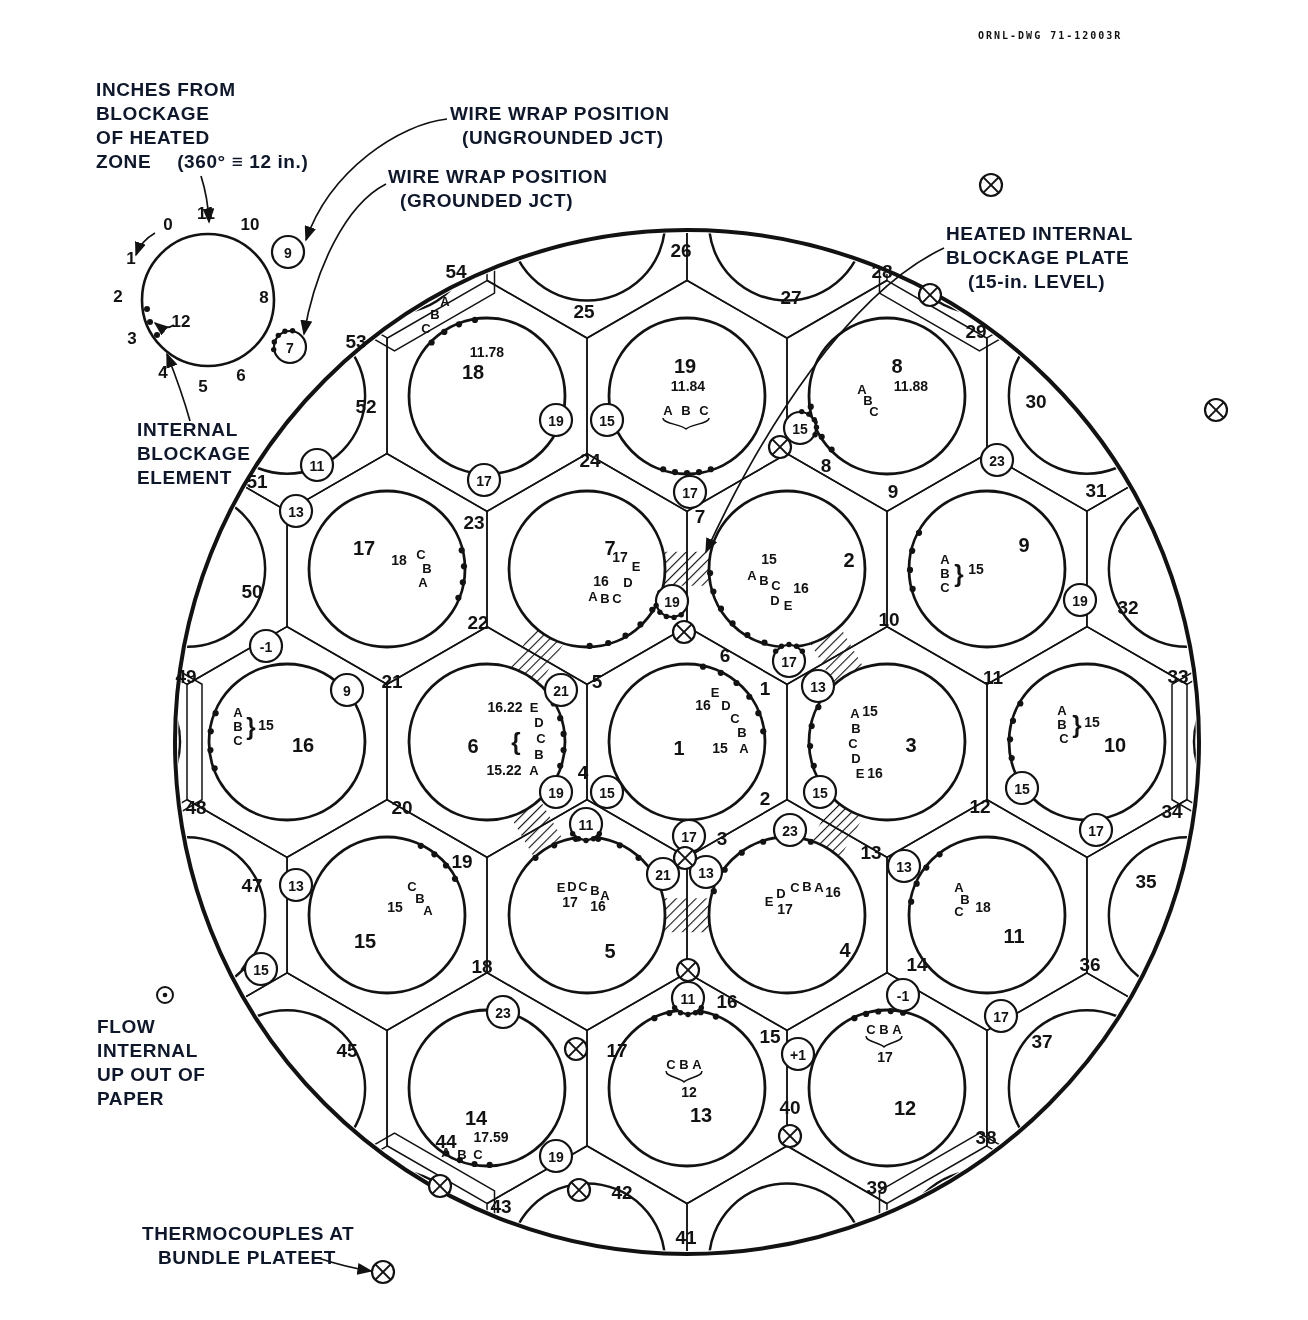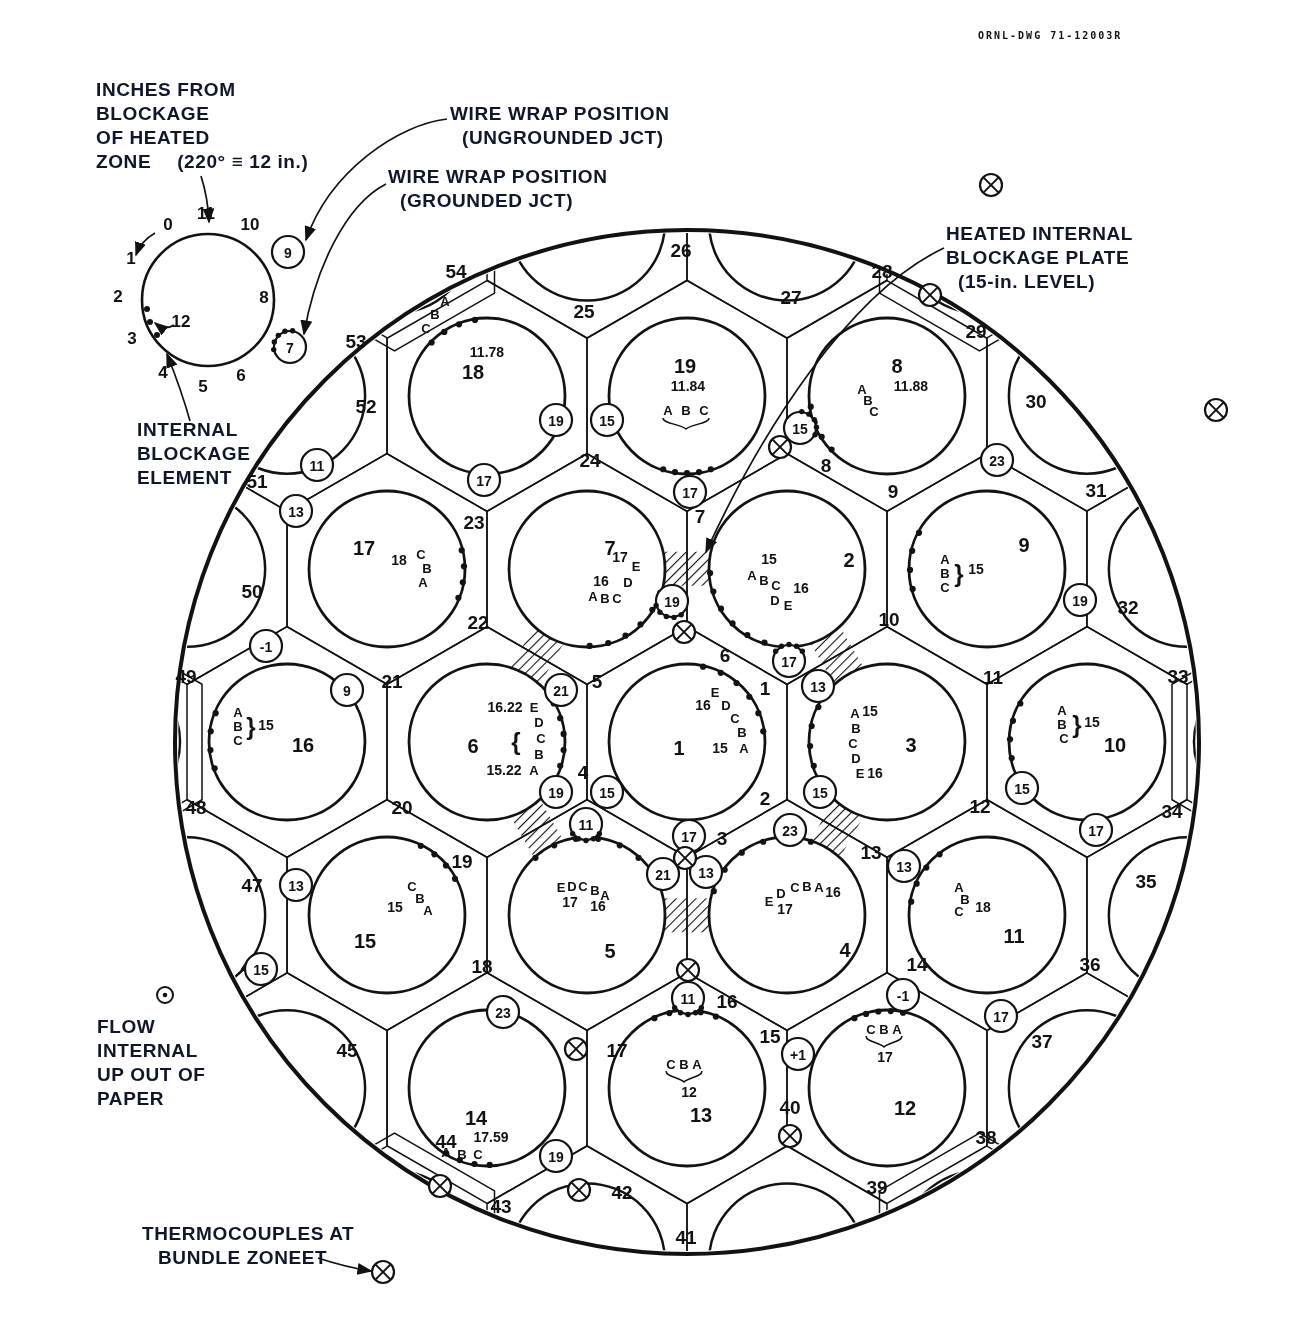--- a/index.html
+++ b/index.html
@@ -1,20 +1,20 @@
 <!DOCTYPE html>
 <html><head>
 <meta charset="utf-8">
 <style>
   html,body{margin:0;padding:0;background:#fff;}
   body{width:1308px;height:1320px;position:relative;font-family:"Liberation Sans",sans-serif;color:#121212;}
   #diagram{position:absolute;left:0;top:0;}
   .lg{position:absolute;font-weight:700;font-size:19px;letter-spacing:.6px;line-height:24px;color:#0f172a;}
   .lg div{white-space:nowrap;}
-  .ind1{margin-left:12px;} .ind2{margin-left:12px;} .ind3{margin-left:16px;}
+  .ind1{margin-left:12px;} .ind2{margin-left:22px;} .ind3{margin-left:16px;}
   #title{position:absolute;left:978px;top:30px;font-weight:700;font-size:10px;letter-spacing:2px;font-family:"DejaVu Sans Mono",monospace;}
   .zrow{display:flex;} .zrow span:last-child{margin-left:26px;}
 </style>
 </head>
 <body>
 
 <svg id="diagram" width="1308" height="1320" viewBox="0 0 1308 1320">
     <defs>
       <clipPath id="wallclip">
         <circle cx="687" cy="742" r="509"></circle>
@@ -658,21 +658,21 @@
   </svg>
 
 <div id="title">ORNL-DWG 71-12003R</div>
 
 <div class="lg" style="left:96px;top:78px">
   <div>INCHES FROM</div>
   <div>BLOCKAGE</div>
   <div>OF HEATED</div>
   <div class="zrow">
     <span>ZONE</span>
-    <span>(220° ≡ 12 in.)</span>
+    <span>(360° ≡ 12 in.)</span>
   </div>
 </div>
 
 <div class="lg" style="left:450px;top:102px">
   <div>WIRE WRAP POSITION</div>
   <div class="ind1">(UNGROUNDED JCT)</div>
 </div>
 
 <div class="lg" style="left:388px;top:165px">
   <div>WIRE WRAP POSITION</div>
@@ -693,14 +693,14 @@
 
 <div class="lg" style="left:97px;top:1015px">
   <div>FLOW</div>
   <div>INTERNAL</div>
   <div>UP OUT OF</div>
   <div>PAPER</div>
 </div>
 
 <div class="lg" style="left:142px;top:1222px">
   <div>THERMOCOUPLES AT</div>
-  <div class="ind3">BUNDLE ZONE​ET</div>
+  <div class="ind3">BUNDLE PLATE​ET</div>
 </div>
 
 </body></html>

